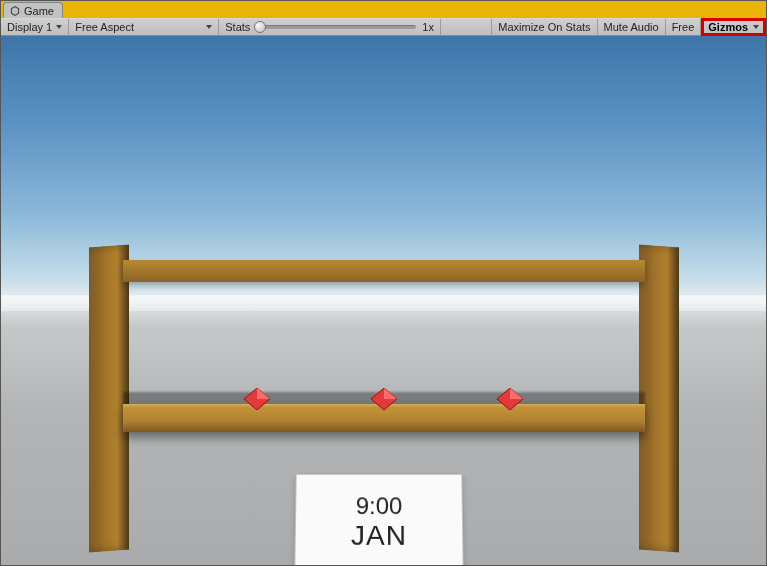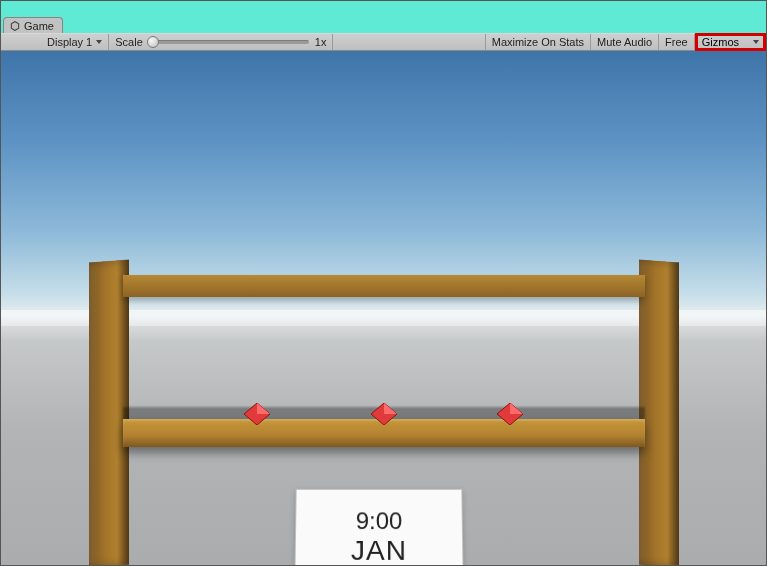--- a/index.html
+++ b/index.html
@@ -8,22 +8,22 @@
     height: 566px;
     font-family: Arial, Helvetica, sans-serif;
     font-size: 11px;
     background: #c0c0c0;
     overflow: hidden;
     position: relative;
     border: 1px solid #555;
   }
   
   .tab-row {
-    height: 32px;
-    background: #5eead4;
+    height: 17px;
+    background: #eab308;
     display: flex;
     align-items: flex-end;
   }
   .tab {
     background: #c2c2c2;
     border: 1px solid #858585;
     border-bottom: none;
     border-radius: 4px 4px 0 0;
     padding: 1px 8px 1px 6px;
     display: flex;
@@ -35,21 +35,20 @@
   }
   .tab svg { width: 10px; height: 10px; }
   
   .toolbar {
     height: 18px;
     background: linear-gradient(#cfcfcf,#bfbfbf);
     border-top: 1px solid #d8d8d8;
     border-bottom: 1px solid #8a8a8a;
     display: flex;
     align-items: stretch;
-    padding-left: 40px;
   }
   .tb-group {
     display: flex;
     align-items: center;
     border-right: 1px solid #9a9a9a;
     padding: 0 6px;
     color: #222;
     white-space: nowrap;
   }
   .tb-group:last-child { border-right: none; }
@@ -196,39 +195,43 @@
     </svg>
     <span>Game</span>
   </div>
 </div>
 
 <div class="toolbar">
   <div class="tb-group">
     <span>Display 1</span>
     <span class="dd-arrow"></span>
   </div>
+  <div class="tb-group" style="flex:0 0 150px; justify-content:space-between;">
+    <span>Free Aspect</span>
+    <span class="dd-arrow"></span>
+  </div>
   <div class="tb-group slider-wrap">
-    <span>Scale</span>
+    <span>Stats</span>
     <div class="slider-track">
       <div class="slider-thumb"></div>
     </div>
     <span>1x</span>
   </div>
   <div class="flex-spacer"></div>
   <div class="tb-group">
     <span>Maximize On Stats</span>
   </div>
   <div class="tb-group">
     <span>Mute Audio</span>
   </div>
   <div class="tb-group">
     <span>Free</span>
   </div>
   <div class="highlight-box">
-    <div style="display:flex;align-items:center;gap:10px;">
+    <div style="display:flex;align-items:center;gap:1px;font-weight:bold;">
       <span>Gizmos</span>
       <span class="dd-arrow"></span>
     </div>
   </div>
 </div>
 
 <div class="viewport">
   <div class="ground-gradient"></div>
   <div class="horizon-haze"></div>
 

